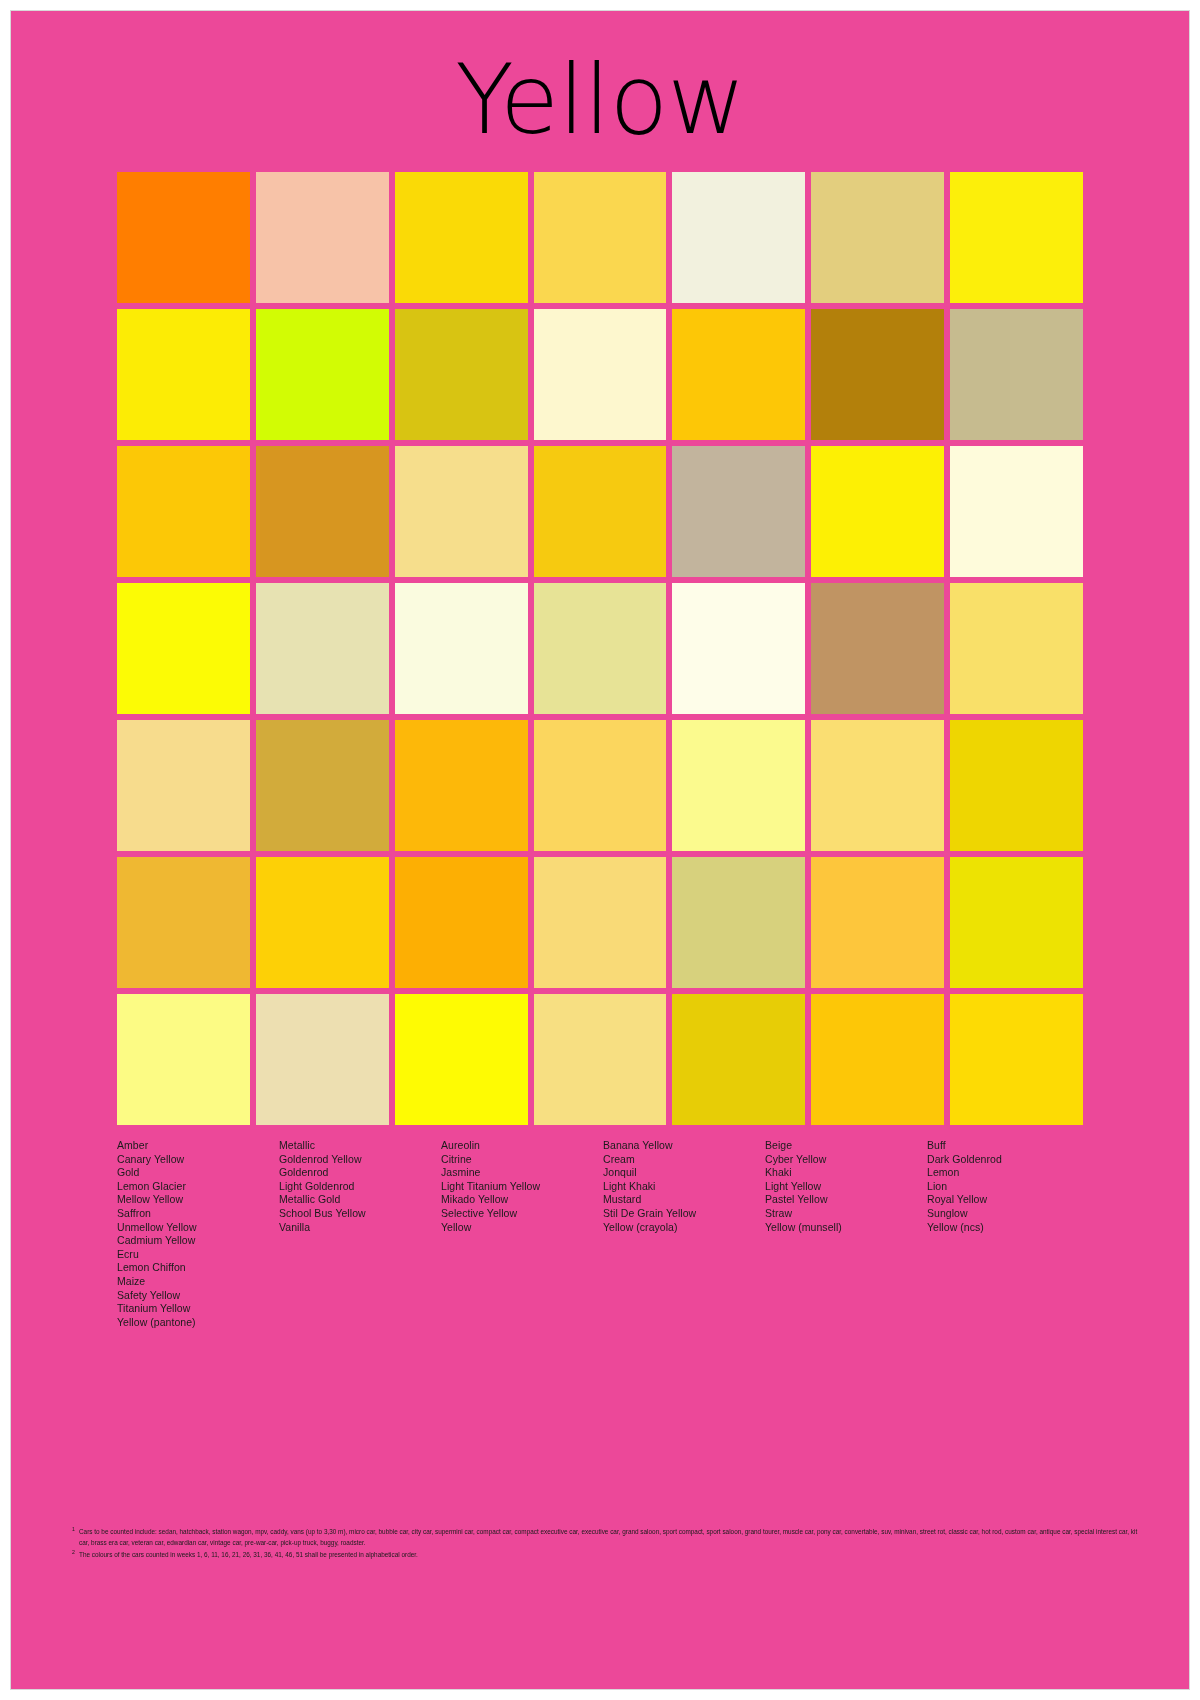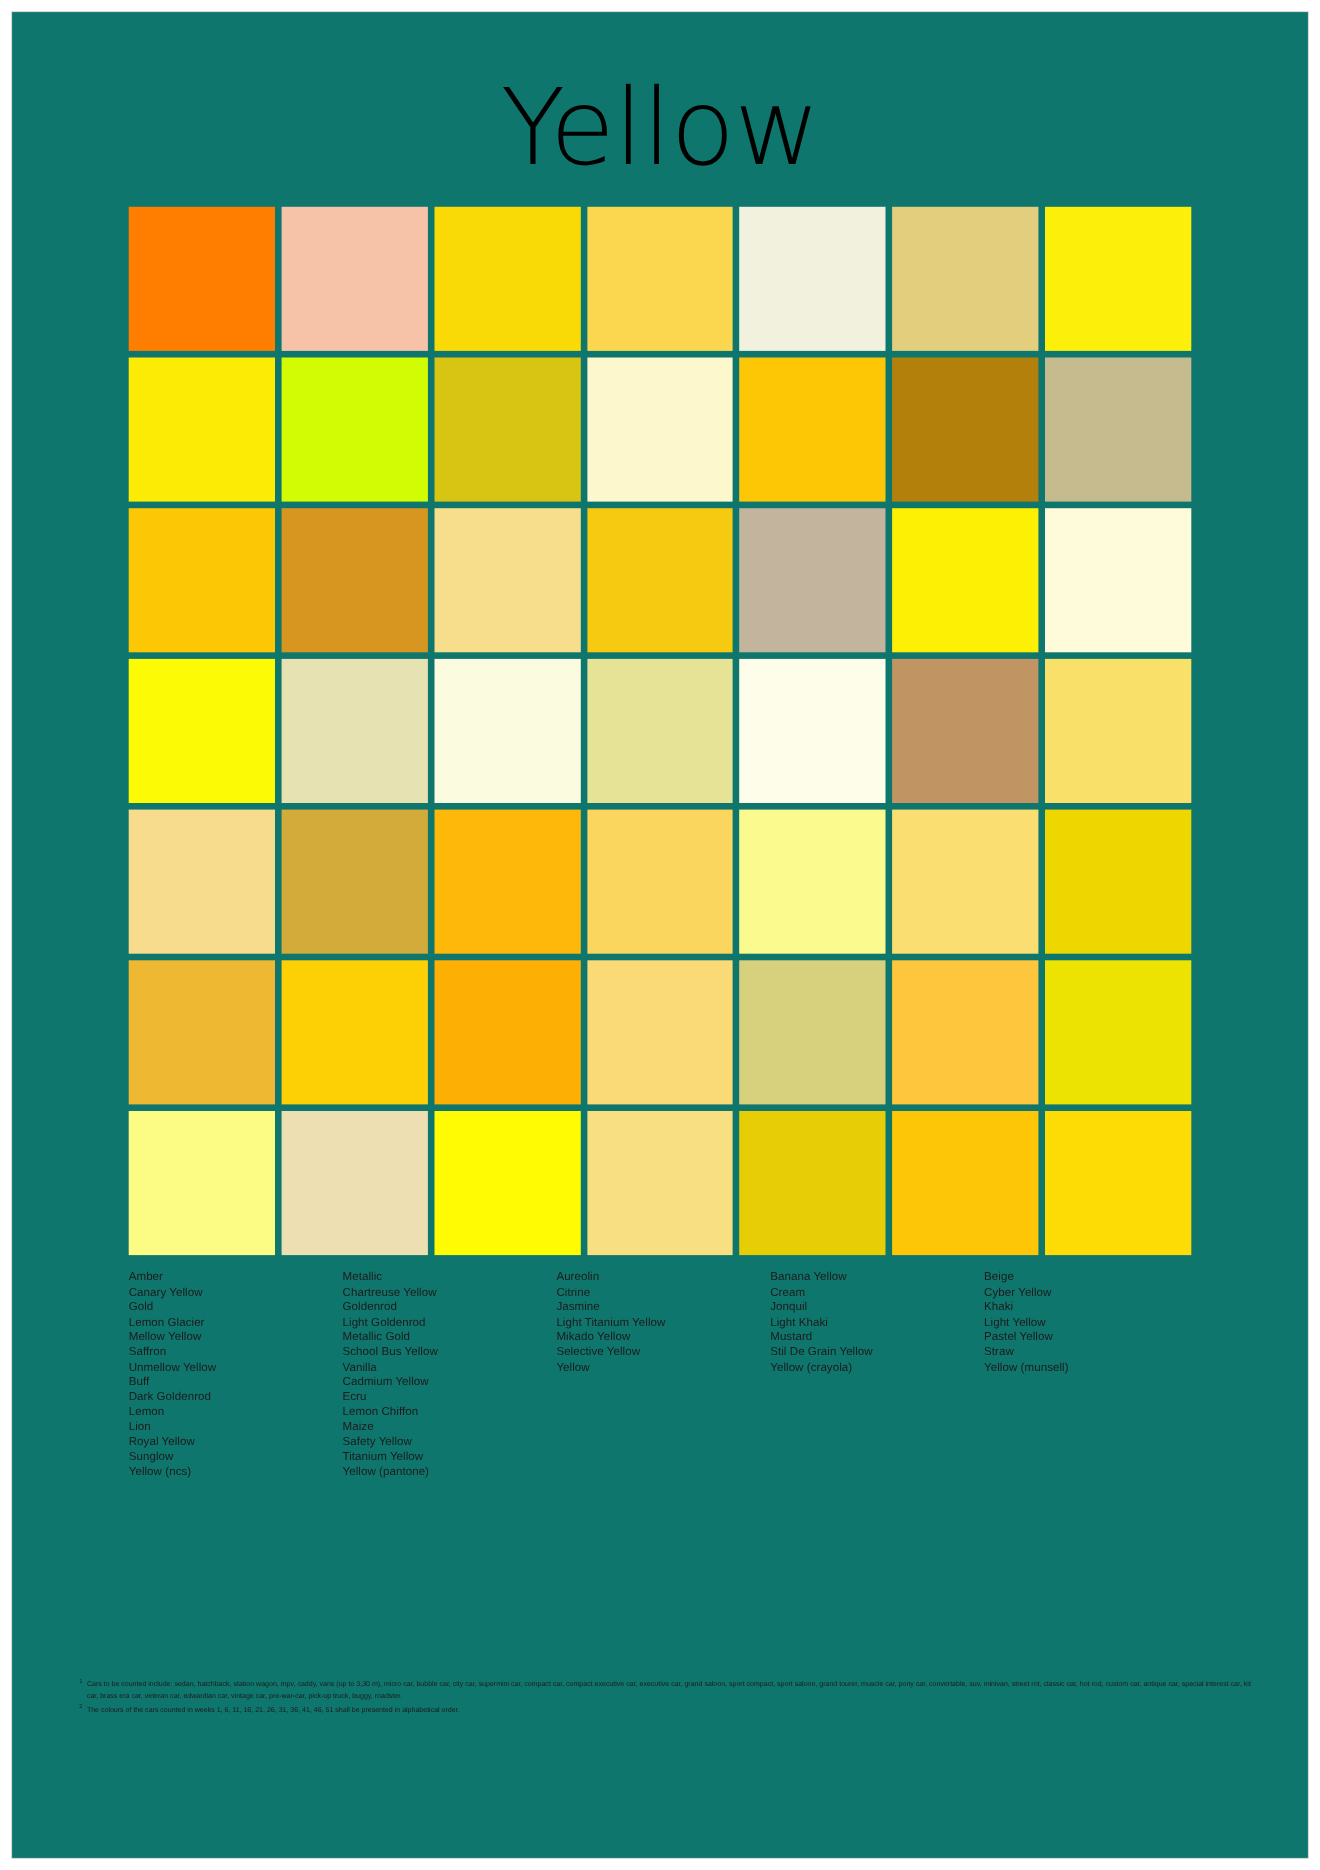--- a/index.html
+++ b/index.html
@@ -29,22 +29,22 @@
     height: 1680px;
     border: 1px solid #d8d8d8;
     pointer-events: none;
   }
   .sheet {
     position: absolute;
     left: 10px;
     top: 10px;
     width: 1180px;
     height: 1680px;
-    background: #0f766e;
-    padding: 16px;
+    background: #ec4899;
+    padding: 0;
   }
 
   
   .header {
     text-align: center;
     padding-top: 42px;
   }
   .title {
     font-family: "DejaVu Sans", sans-serif;
     font-weight: 300;
@@ -83,21 +83,21 @@
     width: 100%;
     height: 100%;
     display: block;
   }
 
   
   .names {
     margin: 14px auto 0 auto;
     width: 966px;
     display: grid;
-    grid-template-columns: repeat(5, 1fr);
+    grid-template-columns: repeat(6, 1fr);
     gap: 0 6px;
   }
   .name-col {
     font-size: 10.5px;
     line-height: 13.6px;
     color: #1b1b1b;
     font-family: "Liberation Sans", sans-serif;
   }
   .name-item {
     white-space: nowrap;
@@ -197,21 +197,21 @@
           <div class="name-item">Amber</div>
           <div class="name-item">Canary Yellow</div>
           <div class="name-item">Gold</div>
           <div class="name-item">Lemon Glacier</div>
           <div class="name-item">Mellow Yellow</div>
           <div class="name-item">Saffron</div>
           <div class="name-item">Unmellow Yellow</div>
         </div>
         <div class="name-col">
           <div class="name-item">Metallic</div>
-          <div class="name-item">Chartreuse Yellow</div>
+          <div class="name-item">Goldenrod Yellow</div>
           <div class="name-item">Goldenrod</div>
           <div class="name-item">Light Goldenrod</div>
           <div class="name-item">Metallic Gold</div>
           <div class="name-item">School Bus Yellow</div>
           <div class="name-item">Vanilla</div>
         </div>
         <div class="name-col">
           <div class="name-item">Aureolin</div>
           <div class="name-item">Citrine</div>
           <div class="name-item">Jasmine</div>

